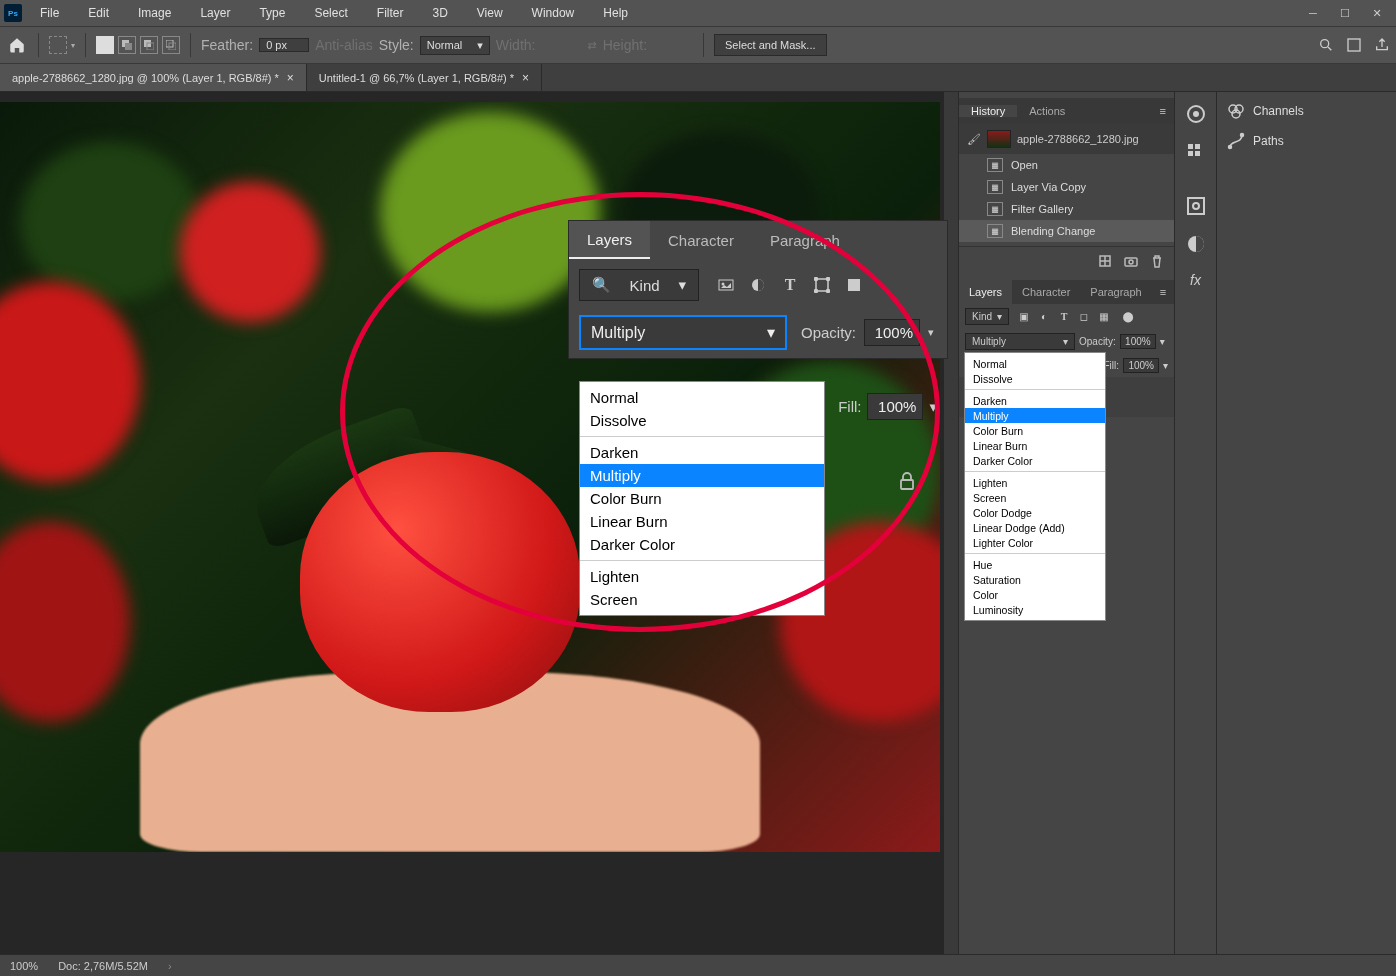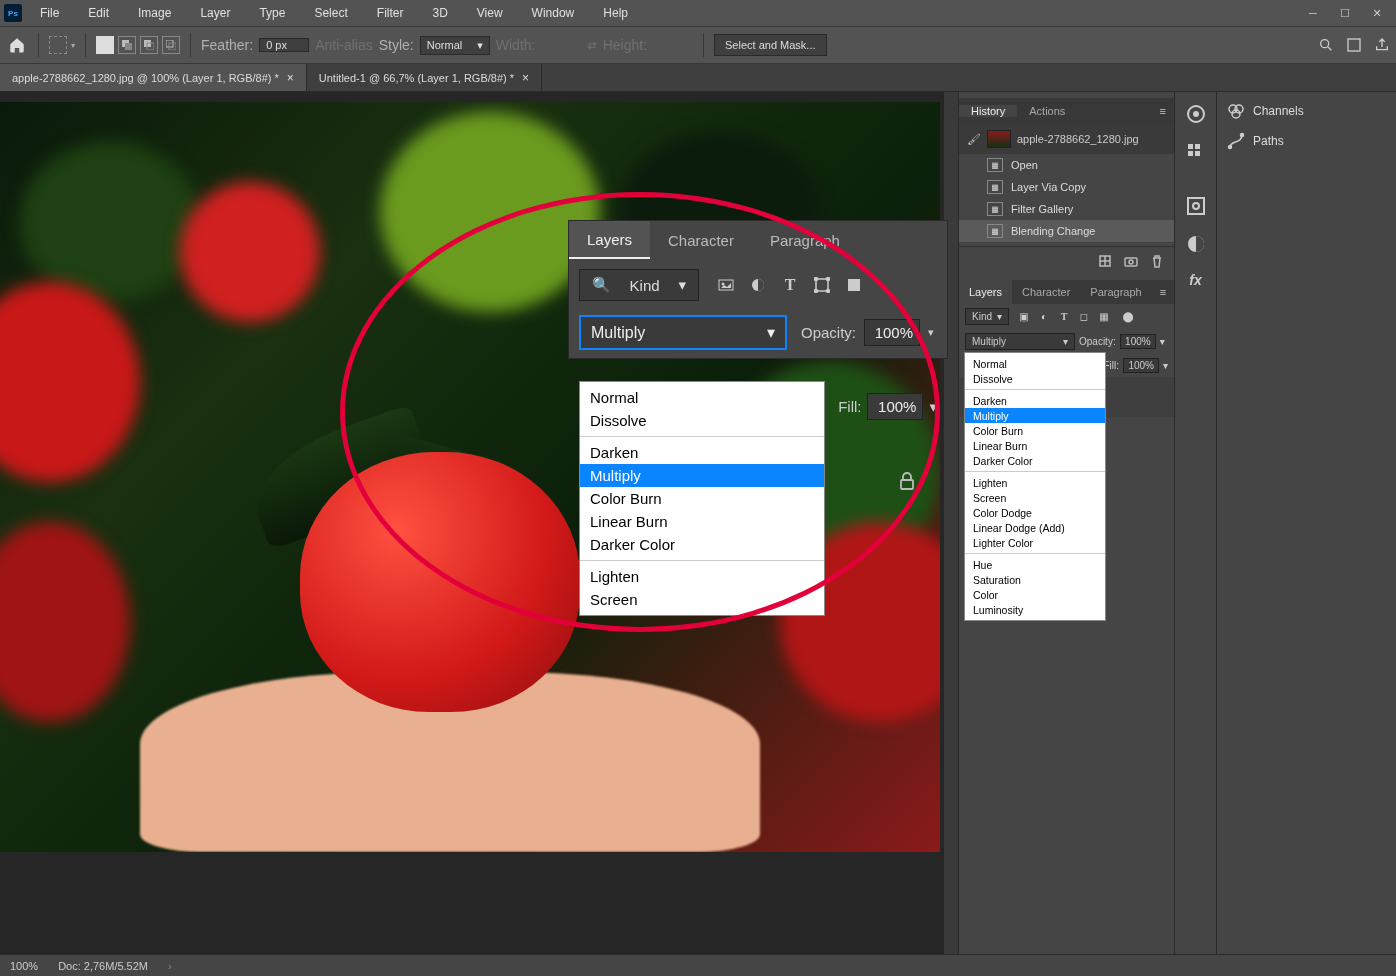--- a/index.html
+++ b/index.html
@@ -46,21 +46,21 @@
   .zoom-opacity { color:#ccc; font-size:15px; margin-left:6px;}
   .zoom-val { background:#3a3a3a; border:1px solid #222; color:#eee; padding:4px 6px; font-size:15px; width:56px; text-align:right;}
   .zoom-dropdown { position:absolute; top:160px; left:10px; width:246px; background:#fff; color:#000; border:1px solid #888; font-size:15px; z-index:45;}
   .zoom-dropdown .grp { border-bottom:1px solid #ccc; padding:4px 0;}
   .zoom-dropdown .opt { padding:3px 10px; cursor:default;}
   .zoom-dropdown .opt.sel { background:#0a84ff; color:#fff;}
   .zoom-fill-row { position:absolute; top:172px; right:10px; display:flex; align-items:center; gap:6px; color:#ccc; font-size:15px;}
   .zoom-lock-row { position:absolute; top:250px; right:30px; color:#bbb;}
   .scrollbar-v { position:absolute; top:0; right:0; width:14px; bottom:0; background:#3a3a3a;}
   .panels-col { width: 216px; background: #454545; border-left:1px solid #2a2a2a; display:flex; flex-direction:column; position:relative;}
-  .extra-col { width: 42px; background:#454545; border-left:1px solid #2a2a2a; display:flex; flex-direction:column; align-items:center; padding-top:4px; gap:2px;font-weight:bold;}
+  .extra-col { width: 42px; background:#454545; border-left:1px solid #2a2a2a; display:flex; flex-direction:column; align-items:center; padding-top:4px; gap:2px;}
   .extra-col .slot{ width:100%; padding:8px 0; display:flex; align-items:center; justify-content:center;}
   .far-panels { width: 180px; background:#454545; border-left:1px solid #2a2a2a; padding-top:4px;}
   .far-item { display:flex; align-items:center; gap:8px; padding:6px 10px; color:#ddd; font-size:12px;}
   .panel-tabs { display:flex; height:26px; background:#383838; align-items:center;}
   .panel-tab { padding:0 12px; display:flex; align-items:center; font-size:11px; color:#aaa;}
   .panel-tab.active{ background:#454545; color:#eee;}
   .panel-menu { margin-left:auto; padding:0 8px; display:flex; align-items:center;}
   .history-src { display:flex; align-items:center; gap:6px; padding:6px 8px; background:#3a3a3a;}
   .history-thumb { width:24px; height:18px; background:linear-gradient(#8b1a1a,#143014); border:1px solid #222;}
   .history-item { display:flex; align-items:center; gap:8px; padding:4px 8px 4px 28px; font-size:11px; color:#ddd;}

